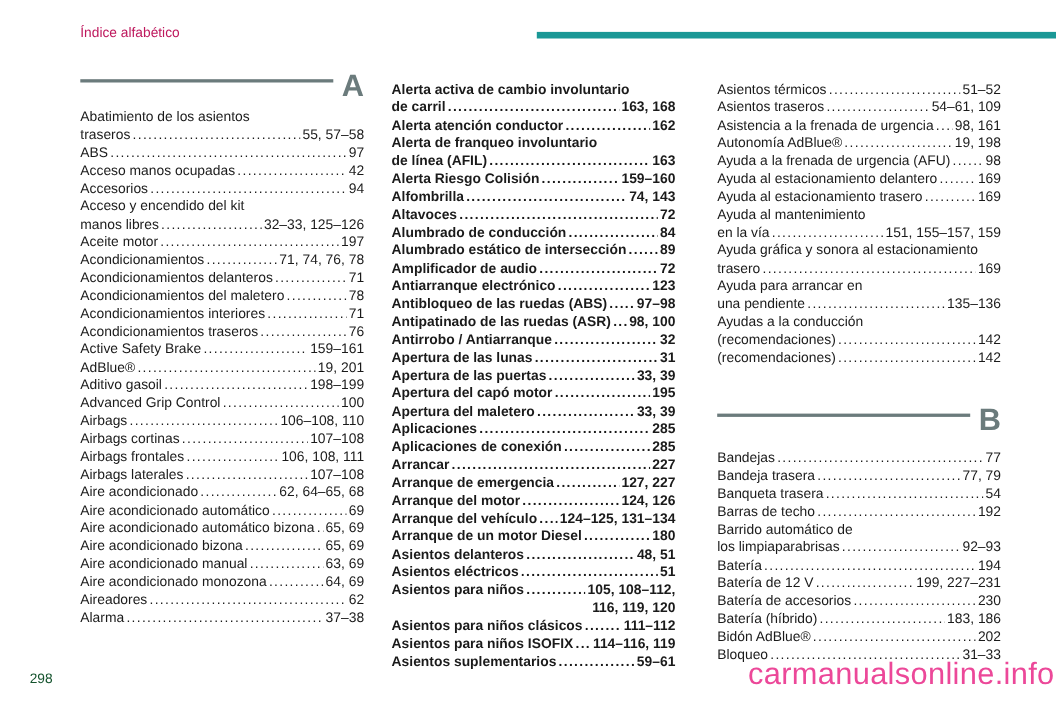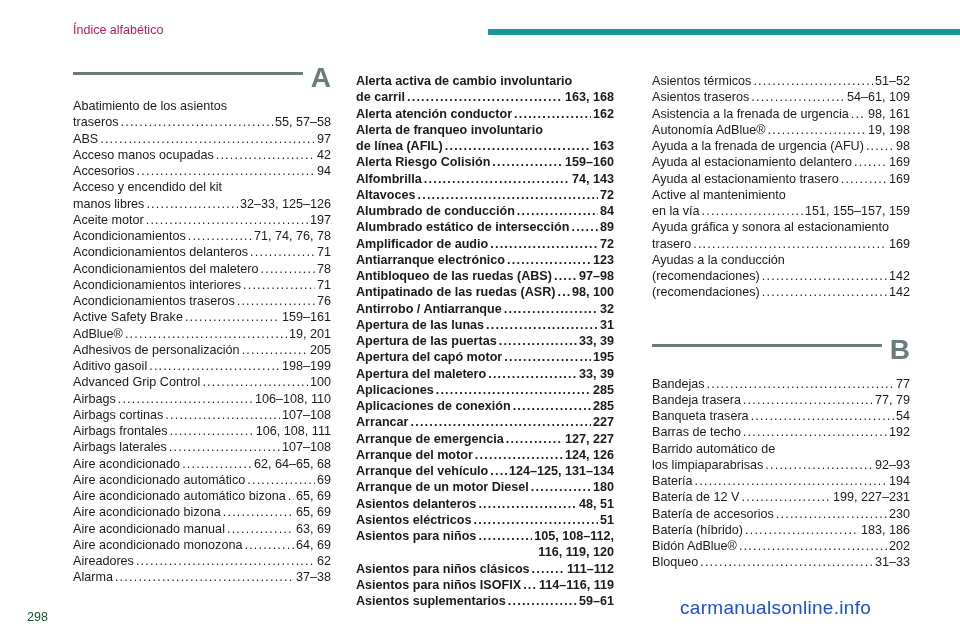--- a/index.html
+++ b/index.html
@@ -48,21 +48,21 @@
     content: "................................................................................................................................................................";
   }
   .line .pages { flex: 0 0 auto; text-align: right; }
   .cont { text-align: right; }
   .page-number {
     position: absolute; left: 27px; top: 610px;
     font-size: 12.5px; color: #14532d;
   }
   .watermark {
     position: absolute; left: 680px; top: 597px;
-    font-size: 19px; color: #1d4ed8; letter-spacing: 0.3px;
+    font-size: 28px; color: #ec4899; letter-spacing: 0.3px;
   }
 </style>
 </head>
 <body>
 
 <div class="header-title">Índice alfabético</div>
 <div class="teal-bar"></div>
 
 <div class="col col1">
   <div class="section-head" style="margin-top:-22px;height:31px;">
@@ -158,27 +158,20 @@
       </div>
       <div class="entry">
         <div class="line">
           <span class="term">AdBlue®</span>
           <span class="dots"></span>
           <span class="pages">19, 201</span>
         </div>
       </div>
       <div class="entry">
         <div class="line">
-          <span class="term">Adhesivos de personalización</span>
-          <span class="dots"></span>
-          <span class="pages">205</span>
-        </div>
-      </div>
-      <div class="entry">
-        <div class="line">
           <span class="term">Aditivo gasoil</span>
           <span class="dots"></span>
           <span class="pages">198–199</span>
         </div>
       </div>
       <div class="entry">
         <div class="line">
           <span class="term">Advanced Grip Control</span>
           <span class="dots"></span>
           <span class="pages">100</span>
@@ -534,33 +527,41 @@
         </div>
       </div>
       <div class="entry">
         <div class="line">
           <span class="term">Ayuda al estacionamiento trasero</span>
           <span class="dots"></span>
           <span class="pages">169</span>
         </div>
       </div>
       <div class="entry">
-        <div>Active al mantenimiento</div>
+        <div>Ayuda al mantenimiento</div>
         <div class="line">
           <span class="term">en la vía</span>
           <span class="dots"></span>
           <span class="pages">151, 155–157, 159</span>
         </div>
       </div>
       <div class="entry">
         <div>Ayuda gráfica y sonora al estacionamiento</div>
         <div class="line">
           <span class="term">trasero</span>
           <span class="dots"></span>
           <span class="pages">169</span>
+        </div>
+      </div>
+      <div class="entry">
+        <div>Ayuda para arrancar en</div>
+        <div class="line">
+          <span class="term">una pendiente</span>
+          <span class="dots"></span>
+          <span class="pages">135–136</span>
         </div>
       </div>
       <div class="entry">
         <div>Ayudas a la conducción</div>
         <div class="line">
           <span class="term">(recomendaciones)</span>
           <span class="dots"></span>
           <span class="pages">142</span>
         </div>
       </div>

